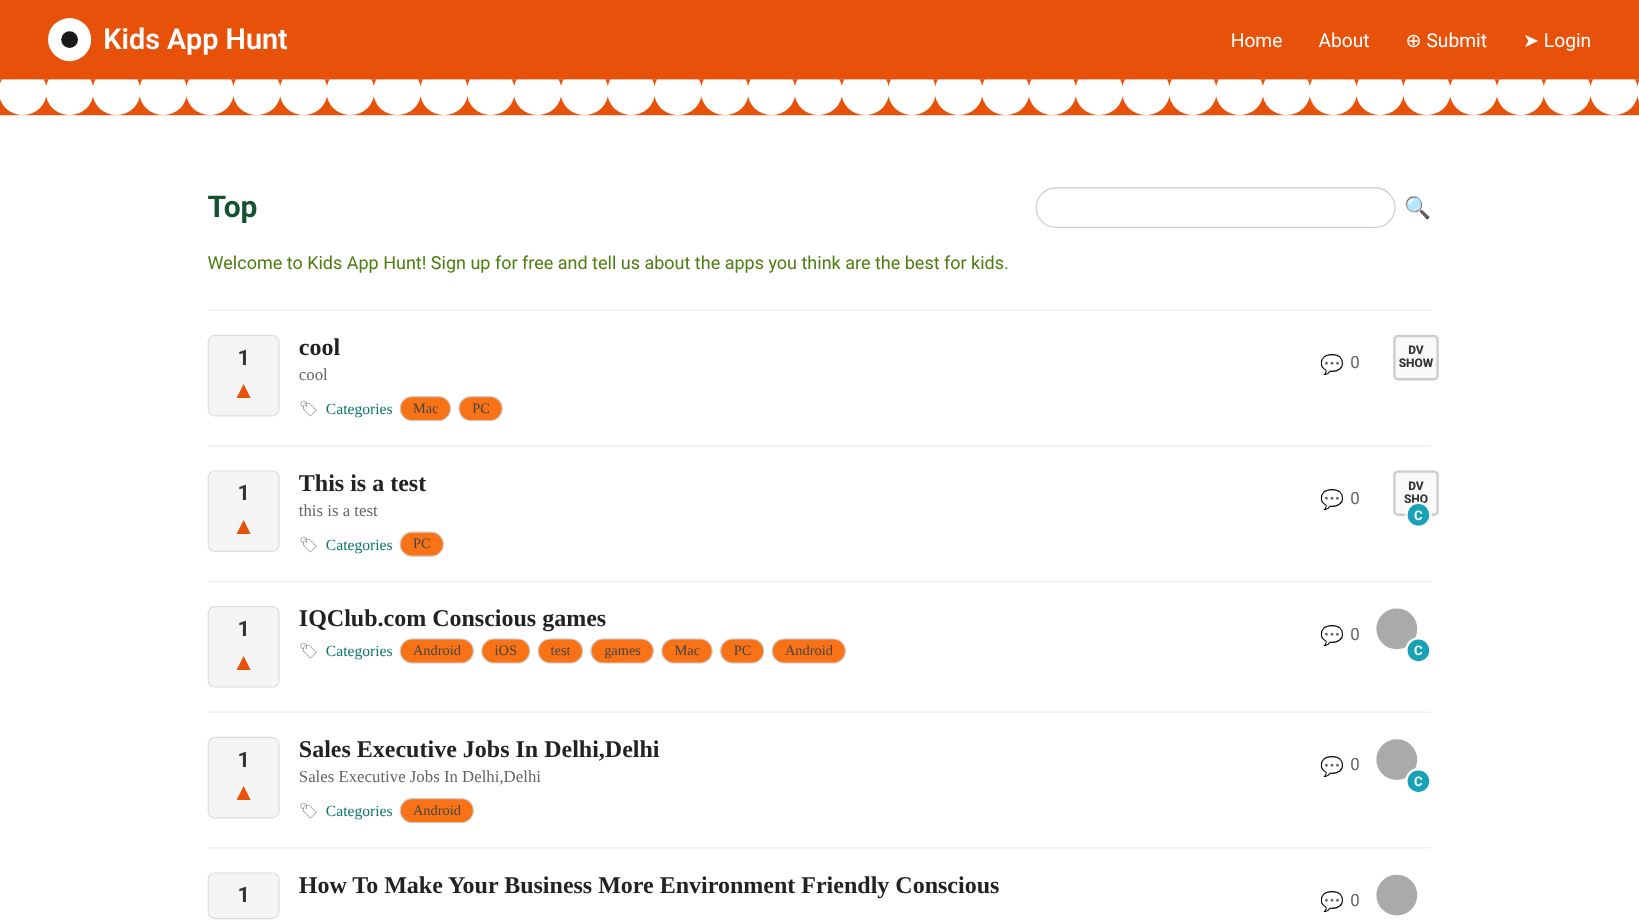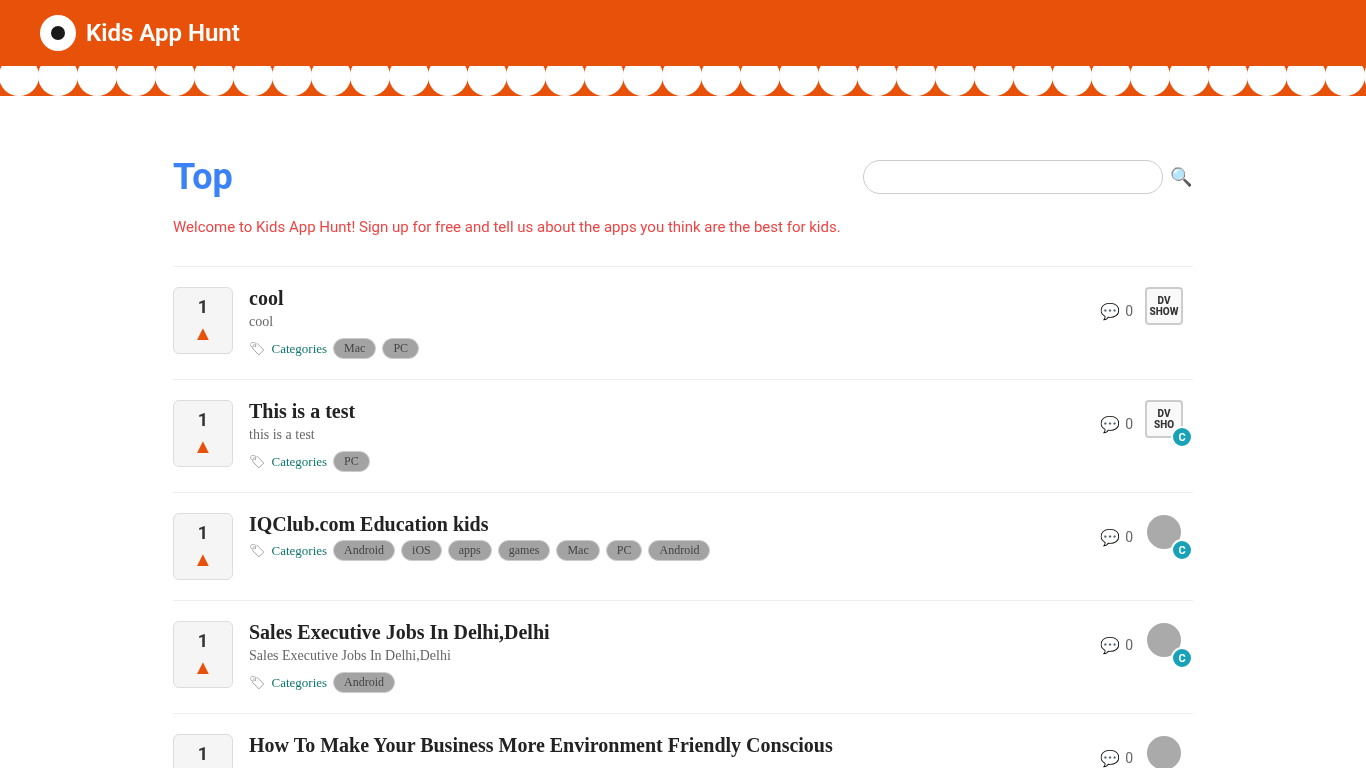--- a/index.html
+++ b/index.html
@@ -90,23 +90,23 @@
       margin: 0 auto;
       padding: 60px 40px 40px;
     }
     .top-section {
       display: flex;
       align-items: center;
       justify-content: space-between;
       margin-bottom: 20px;
     }
     .page-title {
-      font-size: 36px;
+      font-size: 25px;
       font-weight: 700;
-      color: #3b82f6;
+      color: #14532d;
     }
     .search-bar {
       display: flex;
       align-items: center;
       gap: 8px;
     }
     .search-input {
       width: 300px;
       padding: 8px 14px;
       border: 1px solid #ccc;
@@ -117,21 +117,21 @@
     .search-btn {
       background: none;
       border: none;
       cursor: pointer;
       color: #555;
       font-size: 18px;
     }
 
     .welcome-text {
       font-size: 15px;
-      color: #ef4444;
+      color: #4d7c0f;
       margin-bottom: 30px;
     }
 
     
     .app-item {
       display: flex;
       align-items: flex-start;
       padding: 20px 0;
       border-top: 1px solid #eee;
       gap: 16px;
@@ -183,21 +183,21 @@
     }
     .tag-icon {
       color: #888;
       font-size: 13px;
     }
     .categories-label {
       font-size: 13px;
       color: #0f766e;
     }
     .tag {
-      background: #a3a3a3;
+      background: #f97316;
       border: 1px solid #ccc;
       border-radius: 12px;
       padding: 2px 10px;
       font-size: 12px;
       color: #444;
     }
     .app-right {
       display: flex;
       align-items: center;
       gap: 12px;
@@ -255,34 +255,46 @@
       align-items: center;
       justify-content: center;
       font-size: 10px;
       font-weight: 800;
       color: #333;
       background: #f9f9f9;
       text-align: center;
       line-height: 1.1;
       position: absolute;
       top: 0;
-      left: 0;
+      left: 16px;
       z-index: 1;
     }
   </style>
 </head>
 <body>
 
 <header class="header">
   <a class="header-logo" href="#">
     <div class="logo-icon">
       <div class="logo-inner"></div>
     </div>
     <span class="logo-text">Kids App Hunt</span>
   </a>
+  <nav class="header-nav">
+    <a class="nav-link" href="#">Home</a>
+    <a class="nav-link" href="#">About</a>
+    <a class="nav-btn" href="#">
+      <span style="font-size:16px;">⊕</span>
+      <span>Submit</span>
+    </a>
+    <a class="nav-btn" href="#">
+      <span style="font-size:16px;">➤</span>
+      <span>Login</span>
+    </a>
+  </nav>
 </header>
 
 <div class="scallop-bottom">
   <div class="scallop-circles" id="scallop-row">
       <div class="scallop-circle"></div>
       <div class="scallop-circle"></div>
       <div class="scallop-circle"></div>
       <div class="scallop-circle"></div>
       <div class="scallop-circle"></div>
       <div class="scallop-circle"></div>
@@ -384,28 +396,28 @@
         <div class="avatar avatar-badge">C</div>
       </div>
     </div>
   </div>
       <div class="app-item">
     <div class="vote-box">
       <span class="vote-count">1</span>
       <span class="vote-arrow">▲</span>
     </div>
     <div class="app-info">
-      <a class="app-name" href="#">IQClub.com Education kids</a>
+      <a class="app-name" href="#">IQClub.com Conscious games</a>
 
     <div class="app-tags">
       <span class="tag-icon">🏷</span>
       <span class="categories-label">Categories</span>
       <span class="tag">Android</span>
             <span class="tag">iOS</span>
-            <span class="tag">apps</span>
+            <span class="tag">test</span>
             <span class="tag">games</span>
             <span class="tag">Mac</span>
             <span class="tag">PC</span>
             <span class="tag">Android</span>
     </div>
     </div>
     <div class="app-right">
       <div class="comment-count">
         <span class="comment-icon">💬</span>
         <span>0</span>

